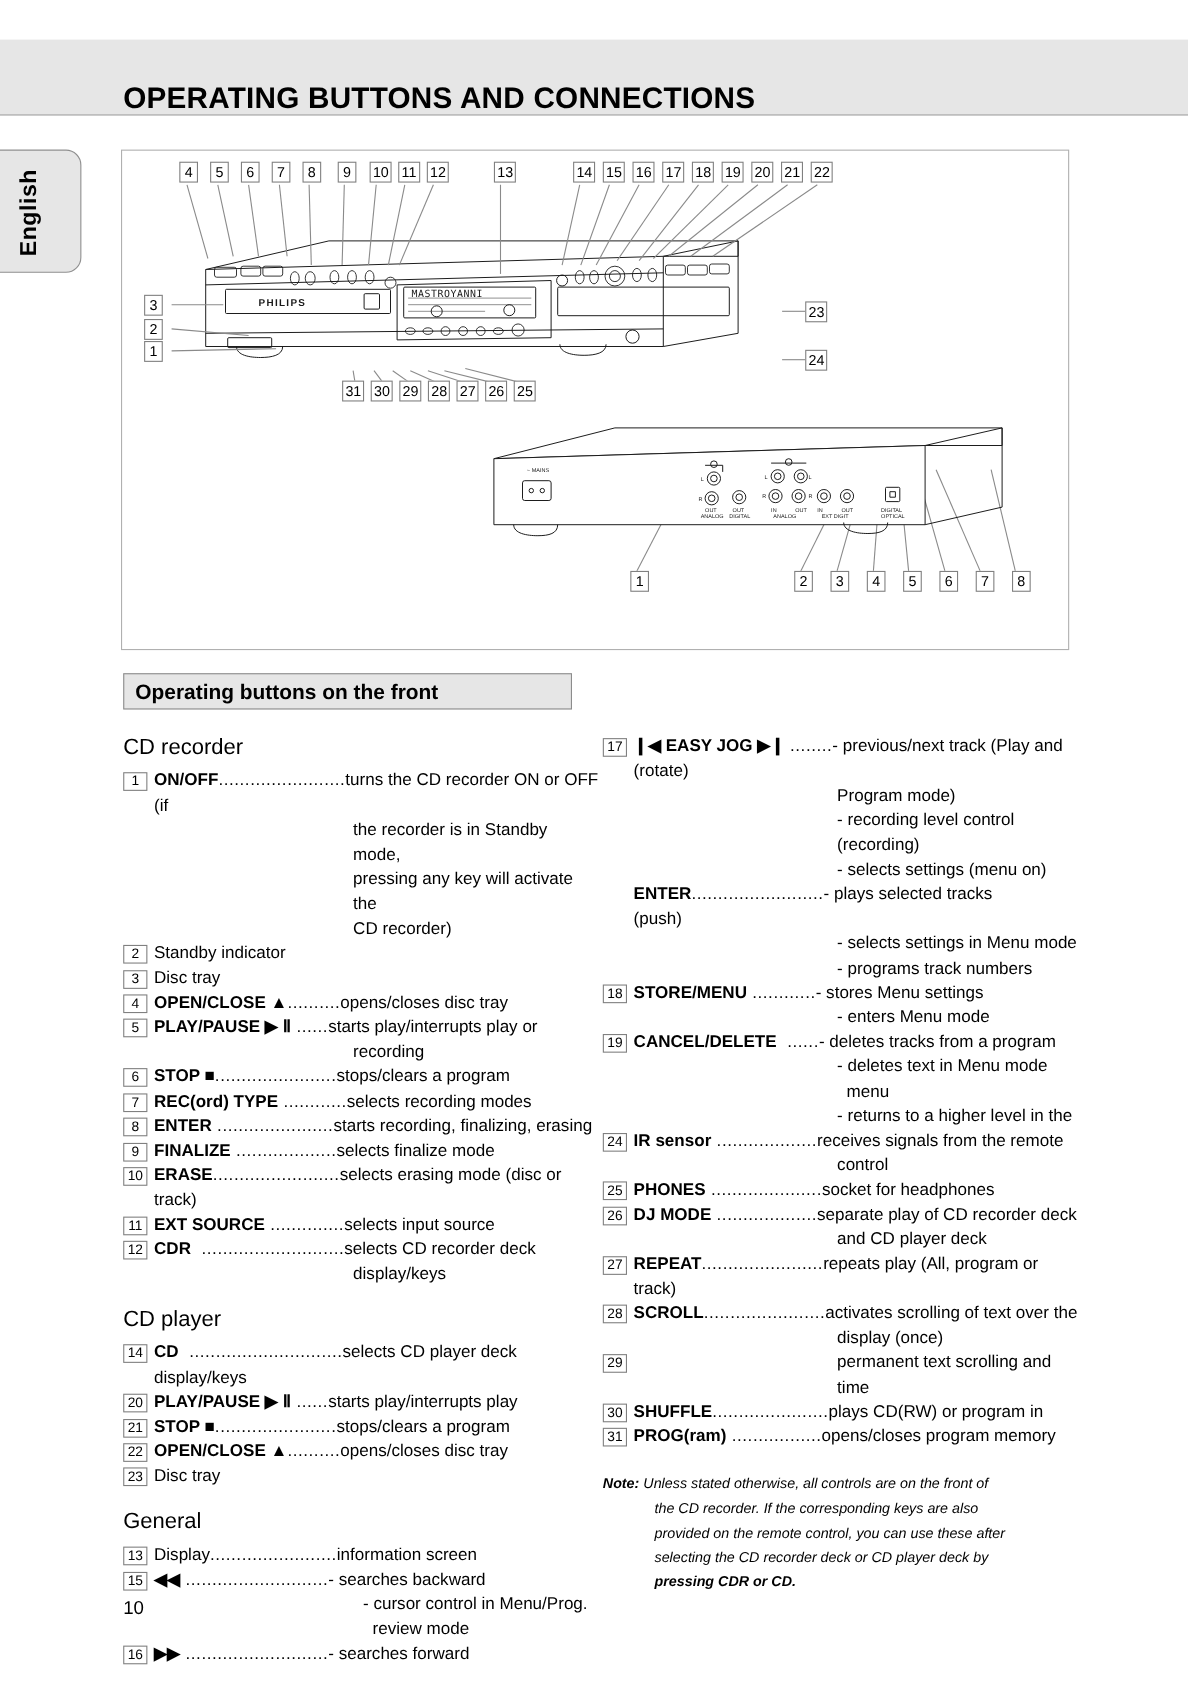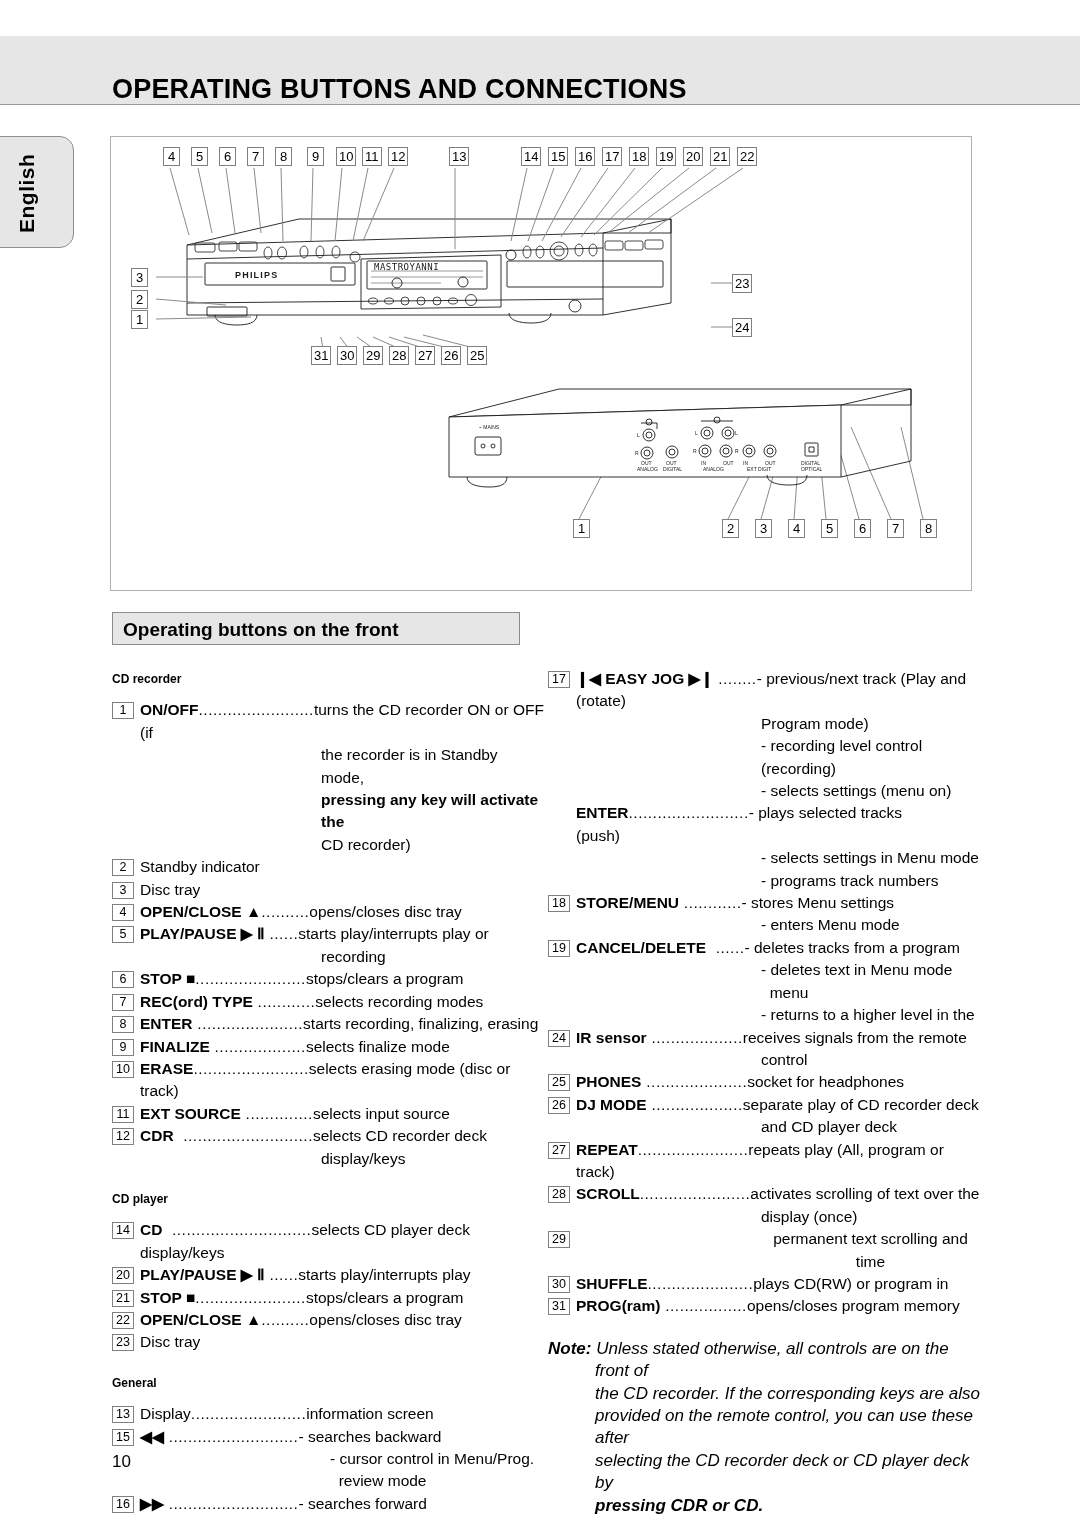--- a/index.html
+++ b/index.html
@@ -116,22 +116,22 @@
     position: absolute;
     top: 668px;
     width: 432px;
     font-size: 15.5px;
     line-height: 22.4px;
   }
   .col-left  { left: 112px; }
   .col-right { left: 548px; }
 
   .grp-head {
-    font-weight: bold;
-    font-size: 12px;
+    font-weight: normal;
+    font-size: 20px;
     margin: 0 0 9px 0;
   }
   .grp-head.spaced { margin-top: 18px; }
 
   .entry {
     position: relative;
     display: flex;
     align-items: flex-start;
     margin-bottom: 0;
   }
@@ -154,21 +154,21 @@
   .entry .body { flex: 1 1 auto; }
 
   .ln { display: block; white-space: pre-wrap; }
   .bold { font-weight: bold; }
   .term { font-weight: bold; }
   .leader { letter-spacing: 0.5px; }
 
   .note {
     margin-top: 20px;
     font-style: italic;
-    font-size: 17px;
+    font-size: 13px;
     line-height: 22.4px;
   }
   .note .nbody { display: block; padding-left: 47px; text-indent: -47px; }
 
   .page-num {
     position: absolute;
     left: 112px; top: 1452px;
     font-size: 17px;
   }
 </style>
@@ -431,21 +431,21 @@
 </div>
 
 <div class="col col-left">
   <div class="grp-head">CD recorder</div>
   <div id="list-recorder">
       <div class="entry">
         <span class="idx">1</span>
         <span class="body">
           <span class="ln"><span class="term">ON/OFF</span><span class="leader">........................</span><span>turns the CD recorder ON or OFF (if</span></span>
           <span class="ln" style="padding-left: 181px;">the recorder is in Standby mode,</span>
-          <span class="ln" style="padding-left: 181px; font-weight: bold;">pressing any key will activate the</span>
+          <span class="ln" style="padding-left: 181px;">pressing any key will activate the</span>
           <span class="ln" style="padding-left: 181px;">CD recorder)</span>
         </span>
       </div>
       <div class="entry">
         <span class="idx">2</span>
         <span class="body">
           <span class="ln"><span>Standby indicator</span></span>
         </span>
       </div>
       <div class="entry">
@@ -637,21 +637,21 @@
       <div class="entry">
         <span class="idx">28</span>
         <span class="body">
           <span class="ln"><span class="term">SCROLL</span><span class="leader">.......................</span><span>activates scrolling of text over the</span></span>
           <span class="ln" style="padding-left: 185px;">display (once)</span>
         </span>
       </div>
       <div class="entry">
         <span class="idx">29</span>
         <span class="body">
-          <span class="ln" style="padding-left: 185px; text-align: center;">permanent text scrolling and time</span>
+          <span class="ln" style="padding-left: 185px;">permanent text scrolling and time</span>
         </span>
       </div>
       <div class="entry">
         <span class="idx">30</span>
         <span class="body">
           <span class="ln"><span class="term">SHUFFLE</span><span class="leader">......................</span><span>plays CD(RW) or program in</span></span>
         </span>
       </div>
       <div class="entry">
         <span class="idx">31</span>

